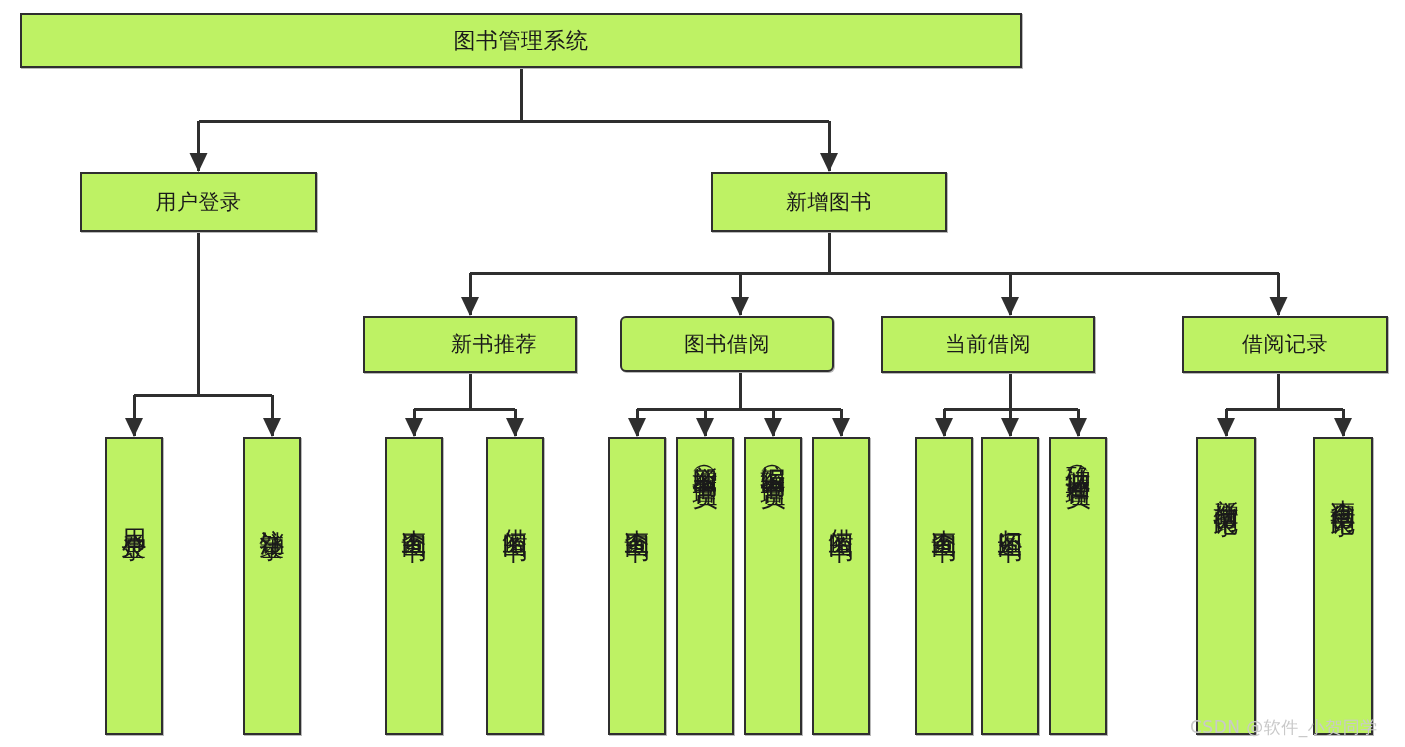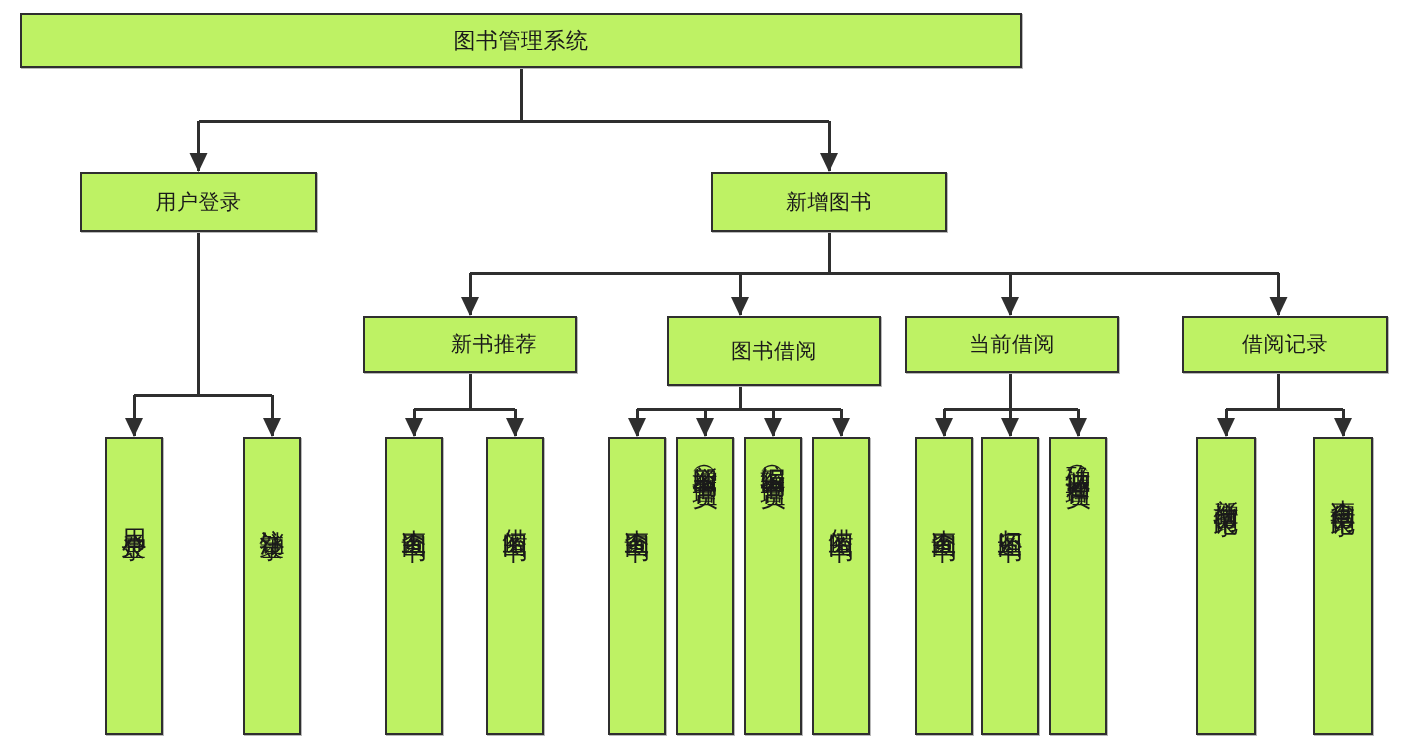--- a/index.html
+++ b/index.html
@@ -138,24 +138,24 @@
       </div>
       <div class="node horiz" style="left: 80px; top: 172px; width: 237px; height: 60px;">
         <span class="lbl">用户登录</span>
       </div>
       <div class="node horiz" style="left: 711px; top: 172px; width: 236px; height: 60px;">
         <span class="lbl">新增图书</span>
       </div>
       <div class="node horiz" style="left: 363px; top: 316px; width: 214px; height: 57px; padding-left: 48px;">
         <span class="lbl">新书推荐</span>
       </div>
-      <div class="node horiz" style="left: 667px; top: 316px; width: 214px; height: 70px;">
+      <div class="node horiz" style="left: 620px; top: 316px; width: 214px; height: 56px; border-radius: 6px;">
         <span class="lbl">图书借阅</span>
       </div>
-      <div class="node horiz" style="left: 905px; top: 316px; width: 214px; height: 57px;">
+      <div class="node horiz" style="left: 881px; top: 316px; width: 214px; height: 57px;">
         <span class="lbl">当前借阅</span>
       </div>
       <div class="node horiz" style="left: 1172px; top: 316px; width: 206px; height: 57px; margin-left: 10px;">
         <span class="lbl">借阅记录</span>
       </div>
       <div class="node vert" style="left: 105px; top: 437px; width: 58px; height: 298px; padding-top: 70px;">
         <span class="lbl">用户登录</span>
       </div>
       <div class="node vert" style="left: 243px; top: 437px; width: 58px; height: 298px; padding-top: 70px;">
         <span class="lbl">注销登录</span>
@@ -188,14 +188,15 @@
         <span class="lbl">确认归还（管理员）</span>
       </div>
       <div class="node vert" style="left: 1196px; top: 437px; width: 60px; height: 298px; padding-top: 40px;">
         <span class="lbl">新增借阅记录</span>
       </div>
       <div class="node vert" style="left: 1313px; top: 437px; width: 60px; height: 298px; padding-top: 40px;">
         <span class="lbl">查询借阅记录</span>
       </div>
     </div>
 
+  <div class="watermark" style="left: 1190px; top: 716px;">CSDN @软件_小贺同学</div>
 
 </div>
 
 </body></html>

